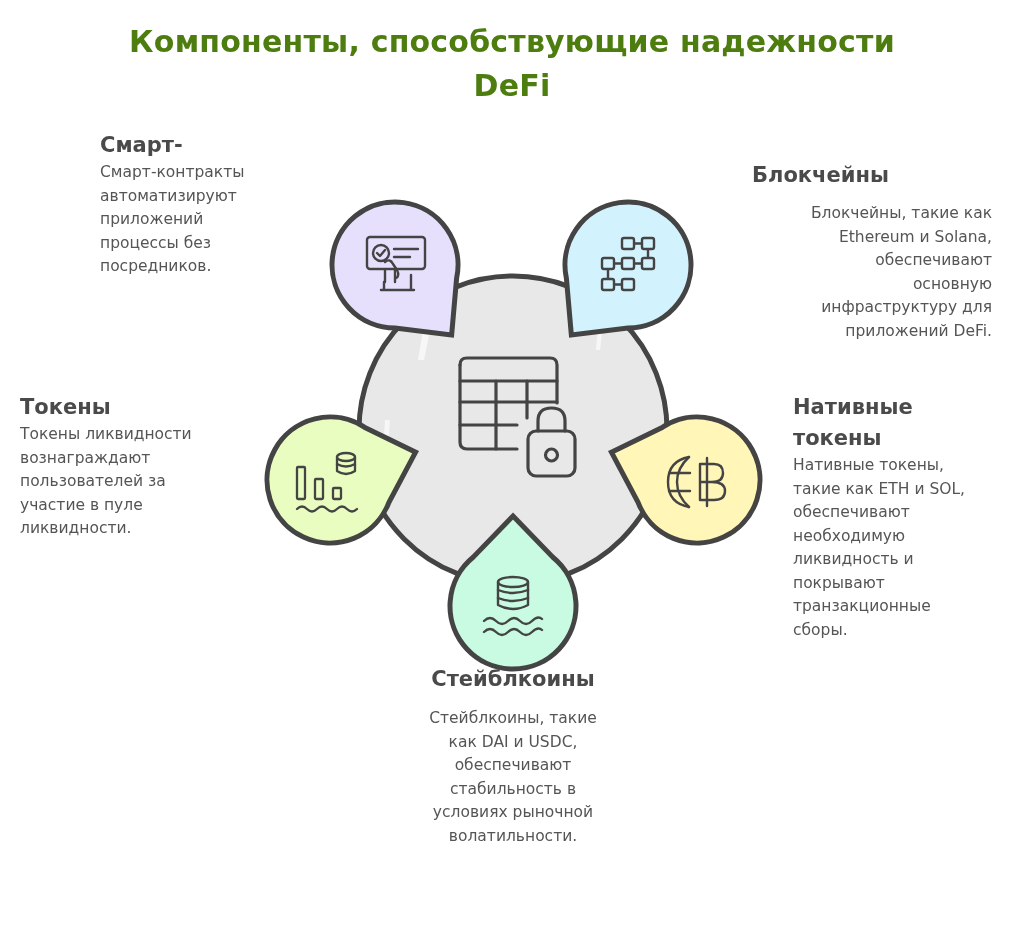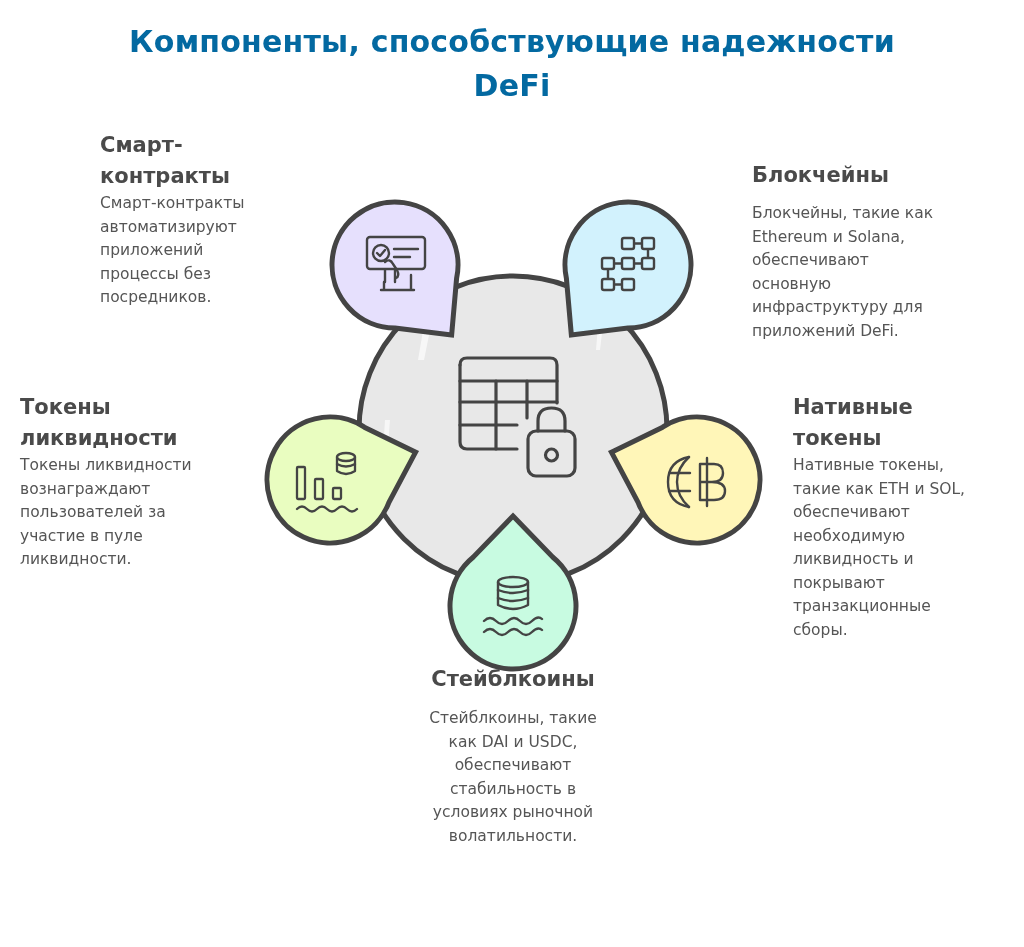--- a/index.html
+++ b/index.html
@@ -1,19 +1,19 @@
 <!DOCTYPE html>
 <html><head>
   <meta charset="utf-8">
   <style>
     html, body { margin: 0; padding: 0; background: #ffffff; }
     body { width: 1024px; height: 947px; position: relative; overflow: hidden;
            font-family: "DejaVu Sans", sans-serif; color: #4a4a4a; }
     .title { position: absolute; left: 0; top: 20px; width: 1024px; text-align: center;
-             font-size: 30px; font-weight: bold; line-height: 44px; color: #0369a1; letter-spacing: 0.2px; }
+             font-size: 30px; font-weight: bold; line-height: 44px; color: #4d7c0f; letter-spacing: 0.2px; }
     .diagram { position: absolute; left: 0; top: 0; }
     .block { position: absolute; }
     .block h3 { margin: 0; font-size: 21px; font-weight: bold; line-height: 31px; color: #4a4a4a; }
     .block p { margin: 0 0 0 0; font-size: 15.5px; line-height: 23.5px; color: #555; }
     .right-align { }
     .left-align { text-align: left; }
     .center-align { text-align: center; }
   </style>
 </head>
 <body>
@@ -115,49 +115,47 @@
       <path d="M 498 598 Q 513 604 528 598"></path>
       <path d="M 484 621 Q 490 615 496 621 Q 502 627 508 621 Q 514 615 520 621 Q 526 627 532 621 Q 538 615 542 619"></path>
       <path d="M 484 632 Q 490 626 496 632 Q 502 638 508 632 Q 514 626 520 632 Q 526 638 532 632 Q 538 626 542 630"></path>
     </g>
   </g>
 </svg>
 
 <div class="block right-align" style="left:100px; top:130px; width:208px;">
   <h3>
     <div>Смарт-</div>
-    <div>контракты</div>
   </h3>
   <p>
     <span>Смарт-контракты</span><br>
     <span>автоматизируют</span><br>
     <span>приложений</span><br>
     <span>процессы без</span><br>
     <span>посредников.</span>
   </p>
 </div>
 
 <div class="block left-align" style="left:752px; top:160px; width:240px;">
   <h3>
     <div>Блокчейны</div>
   </h3>
-  <p style="margin-top:11px;">
+  <p style="margin-top:11px;text-align:right;">
     <span>Блокчейны, такие как</span><br>
     <span>Ethereum и Solana,</span><br>
     <span>обеспечивают</span><br>
     <span>основную</span><br>
     <span>инфраструктуру для</span><br>
     <span>приложений DeFi.</span>
   </p>
 </div>
 
 <div class="block right-align" style="left:20px; top:392px; width:212px;">
   <h3>
     <div>Токены</div>
-    <div>ликвидности</div>
   </h3>
   <p>
     <span>Токены ликвидности</span><br>
     <span>вознаграждают</span><br>
     <span>пользователей за</span><br>
     <span>участие в пуле</span><br>
     <span>ликвидности.</span>
   </p>
 </div>
 

